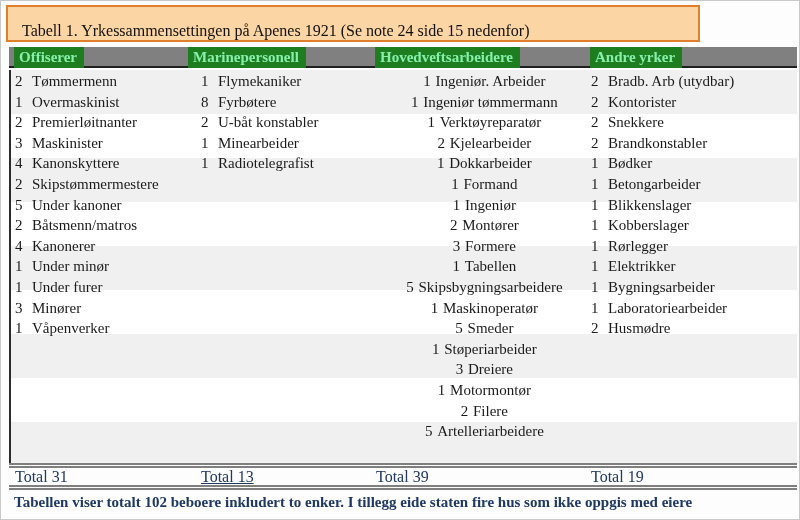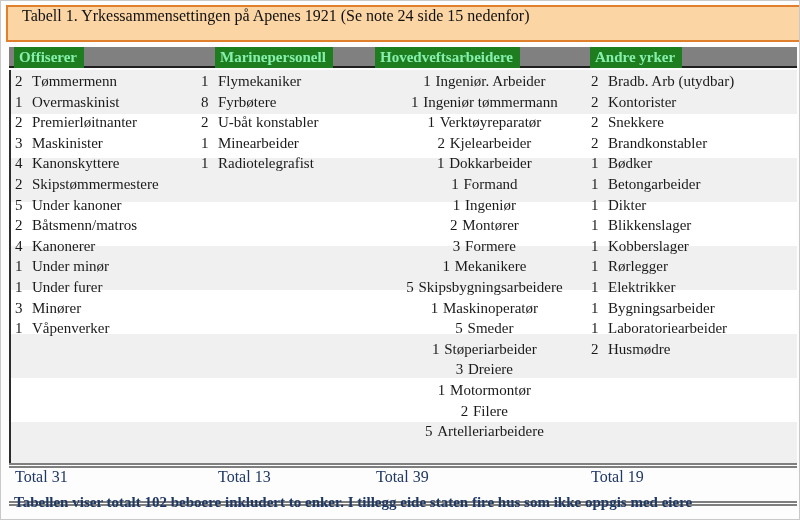--- a/index.html
+++ b/index.html
@@ -3,62 +3,62 @@
 <meta charset="utf-8">
 <style>
   * { margin:0; padding:0; box-sizing:border-box; }
   html,body { background:#ffffff; }
   .page {
     position:relative; width:800px; height:520px;
     background:#fdfdfd; border:1px solid #c9c9c9;
     font-family:"Liberation Serif", serif; color:#1a1a1a; overflow:hidden;
   }
   .title-box {
-    position:absolute; top:4px; left:5px; width:795px; height:37px;
+    position:absolute; top:4px; left:5px; width:694px; height:37px;
     background:var(--title-bg, #fbd5a4);
     border:2px solid var(--title-border, #e0802c);
-    display:flex; align-items:flex-start; padding-left:14px;
+    display:flex; align-items:flex-end; padding-left:14px;
     font-size:16px; color:#111111; white-space:nowrap;
   }
   .header-row {
     position:absolute; top:46px; left:8px; width:788px; height:21px;
     background:var(--header-gray, #808080);
     border-bottom:2px solid #1f1f1f;
   }
   .header-cell { position:absolute; top:0; height:21px; }
   .header-cell .hl {
     display:inline-block; height:21px; line-height:21px;
     background:var(--header-green, #1e7d1f);
     color:#86efac; font-weight:bold; font-size:15px; padding:0 7px 0 5px;
     white-space:nowrap;
   }
-  .hc-0 { left:5px; } .hc-1 { left:206px; } .hc-2 { left:366px; } .hc-3 { left:581px; }
+  .hc-0 { left:5px; } .hc-1 { left:179px; } .hc-2 { left:366px; } .hc-3 { left:581px; }
   .table-body {
     position:absolute; top:69px; left:8px; width:788px; height:393px;
     border-left:2px solid #2b2b2b;
     background:repeating-linear-gradient(to bottom,
       var(--stripe-gray, #f0f0f0) 0px, var(--stripe-gray, #f0f0f0) 44px,
       #ffffff 44px, #ffffff 88px);
   }
   .col { position:absolute; top:1px; }
   .col-0 { left:4px;   width:182px; }
   .col-1 { left:190px; width:172px; }
   .col-2 { left:365px; width:212px;text-align:center; }
   .col-3 { left:580px; width:204px; }
   .row { height:20.6px; line-height:20.6px; font-size:15px; white-space:nowrap; }
   .count { display:inline-block; width:17px; }
   .totals-row {
-    position:absolute; top:462px; left:8px; width:788px; height:43px;
+    position:absolute; top:462px; left:8px; width:788px; height:27px;
     border-top:5px double #7f7f7f; border-bottom:5px double #7f7f7f;
   }
   .total-cell {
     position:absolute; top:0; height:17px; line-height:17px;
     font-size:16px; color:var(--navy, #1f3864); white-space:nowrap;
   }
-  .tc-0 { left:6px; } .tc-1 { left:209px; } .tc-2 { left:367px; } .tc-3 { left:582px; }
+  .tc-0 { left:6px; } .tc-1 { left:192px;text-decoration:underline; } .tc-2 { left:367px; } .tc-3 { left:582px; }
   .footer-note {
     position:absolute; top:493px; left:13px; width:784px;
     font-size:15px; font-weight:bold; color:var(--navy, #1f3864);
     white-space:nowrap;
     font-family:Liberation Serif, serif;
   }
 </style>
 </head>
 <body>
 
@@ -109,38 +109,37 @@
     <div class="col col-2">
         <div class="row"><span class="count">1</span><span>Ingeniør. Arbeider</span></div>
         <div class="row"><span class="count">1</span><span>Ingeniør tømmermann</span></div>
         <div class="row"><span class="count">1</span><span>Verktøyreparatør</span></div>
         <div class="row"><span class="count">2</span><span>Kjelearbeider</span></div>
         <div class="row"><span class="count">1</span><span>Dokkarbeider</span></div>
         <div class="row"><span class="count">1</span><span>Formand</span></div>
         <div class="row"><span class="count">1</span><span>Ingeniør</span></div>
         <div class="row"><span class="count">2</span><span>Montører</span></div>
         <div class="row"><span class="count">3</span><span>Formere</span></div>
-        <div class="row"><span class="count">1</span><span>Mekanikere</span></div>
+        <div class="row"><span class="count">1</span><span>Tabellen</span></div>
         <div class="row"><span class="count">5</span><span>Skipsbygningsarbeidere</span></div>
         <div class="row"><span class="count">1</span><span>Maskinoperatør</span></div>
         <div class="row"><span class="count">5</span><span>Smeder</span></div>
         <div class="row"><span class="count">1</span><span>Støperiarbeider</span></div>
         <div class="row"><span class="count">3</span><span>Dreiere</span></div>
         <div class="row"><span class="count">1</span><span>Motormontør</span></div>
         <div class="row"><span class="count">2</span><span>Filere</span></div>
         <div class="row"><span class="count">5</span><span>Artelleriarbeidere</span></div>
       </div>
     <div class="col col-3">
         <div class="row"><span class="count">2</span><span>Bradb. Arb (utydbar)</span></div>
         <div class="row"><span class="count">2</span><span>Kontorister</span></div>
         <div class="row"><span class="count">2</span><span>Snekkere</span></div>
         <div class="row"><span class="count">2</span><span>Brandkonstabler</span></div>
         <div class="row"><span class="count">1</span><span>Bødker</span></div>
         <div class="row"><span class="count">1</span><span>Betongarbeider</span></div>
-        <div class="row"><span class="count">1</span><span>Dikter</span></div>
         <div class="row"><span class="count">1</span><span>Blikkenslager</span></div>
         <div class="row"><span class="count">1</span><span>Kobberslager</span></div>
         <div class="row"><span class="count">1</span><span>Rørlegger</span></div>
         <div class="row"><span class="count">1</span><span>Elektrikker</span></div>
         <div class="row"><span class="count">1</span><span>Bygningsarbeider</span></div>
         <div class="row"><span class="count">1</span><span>Laboratoriearbeider</span></div>
         <div class="row"><span class="count">2</span><span>Husmødre</span></div>
       </div>
   </div>
 

